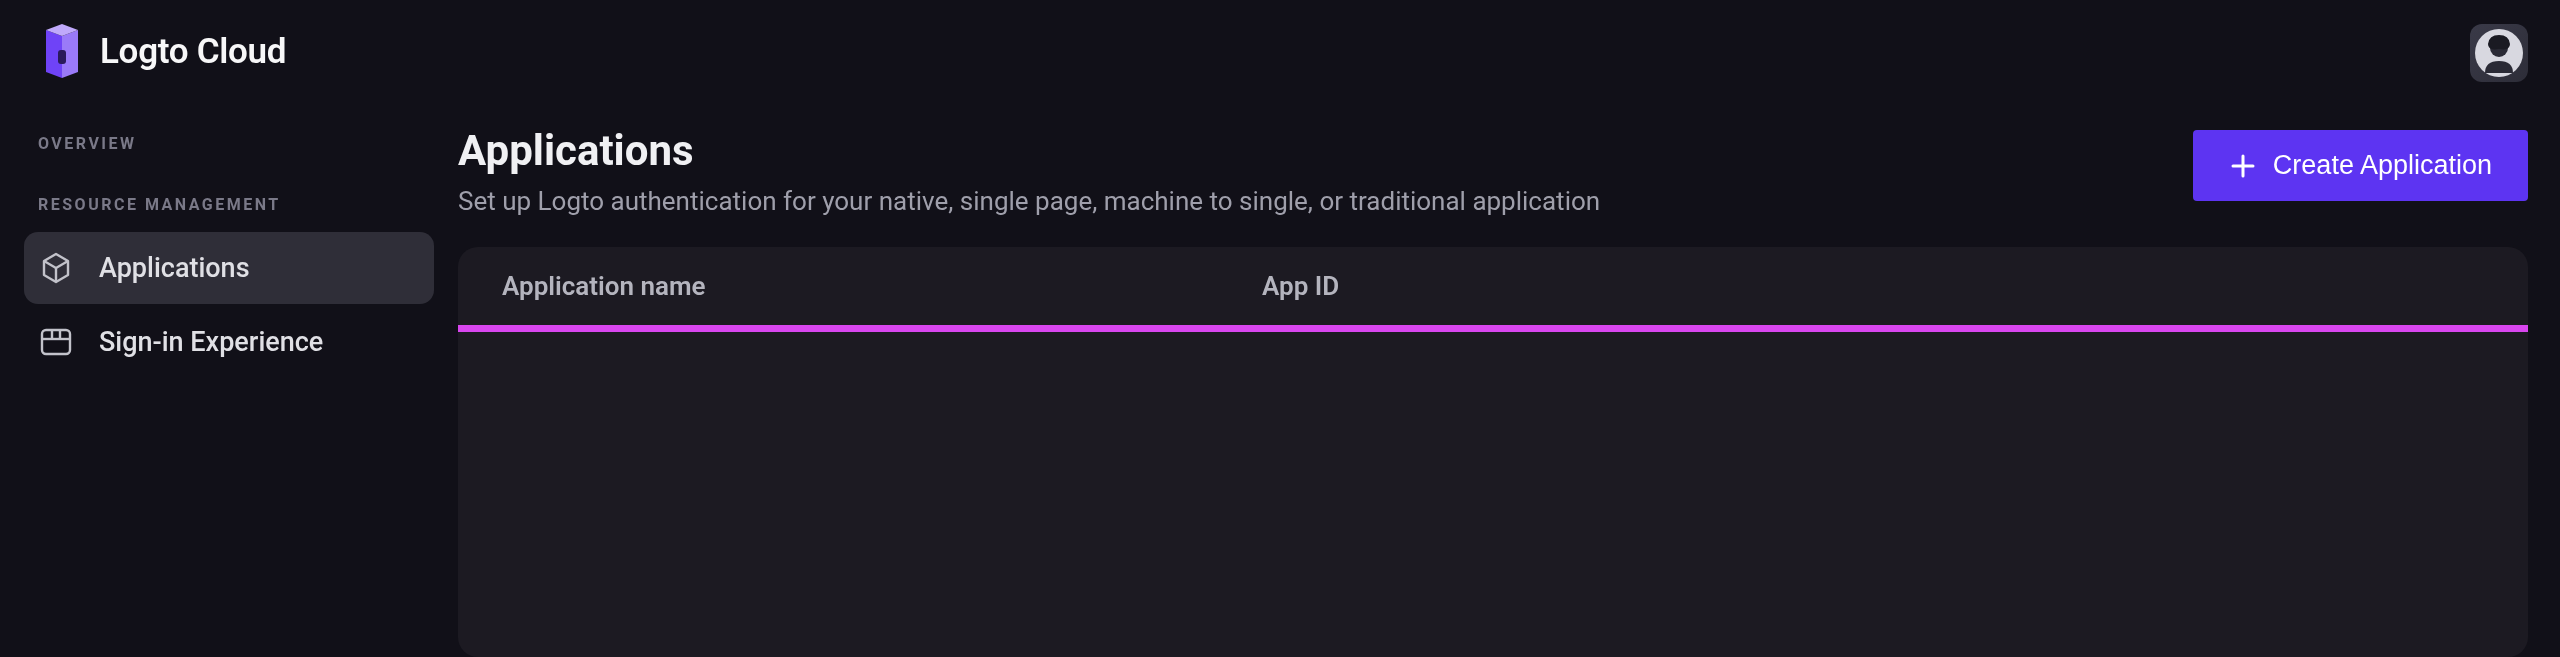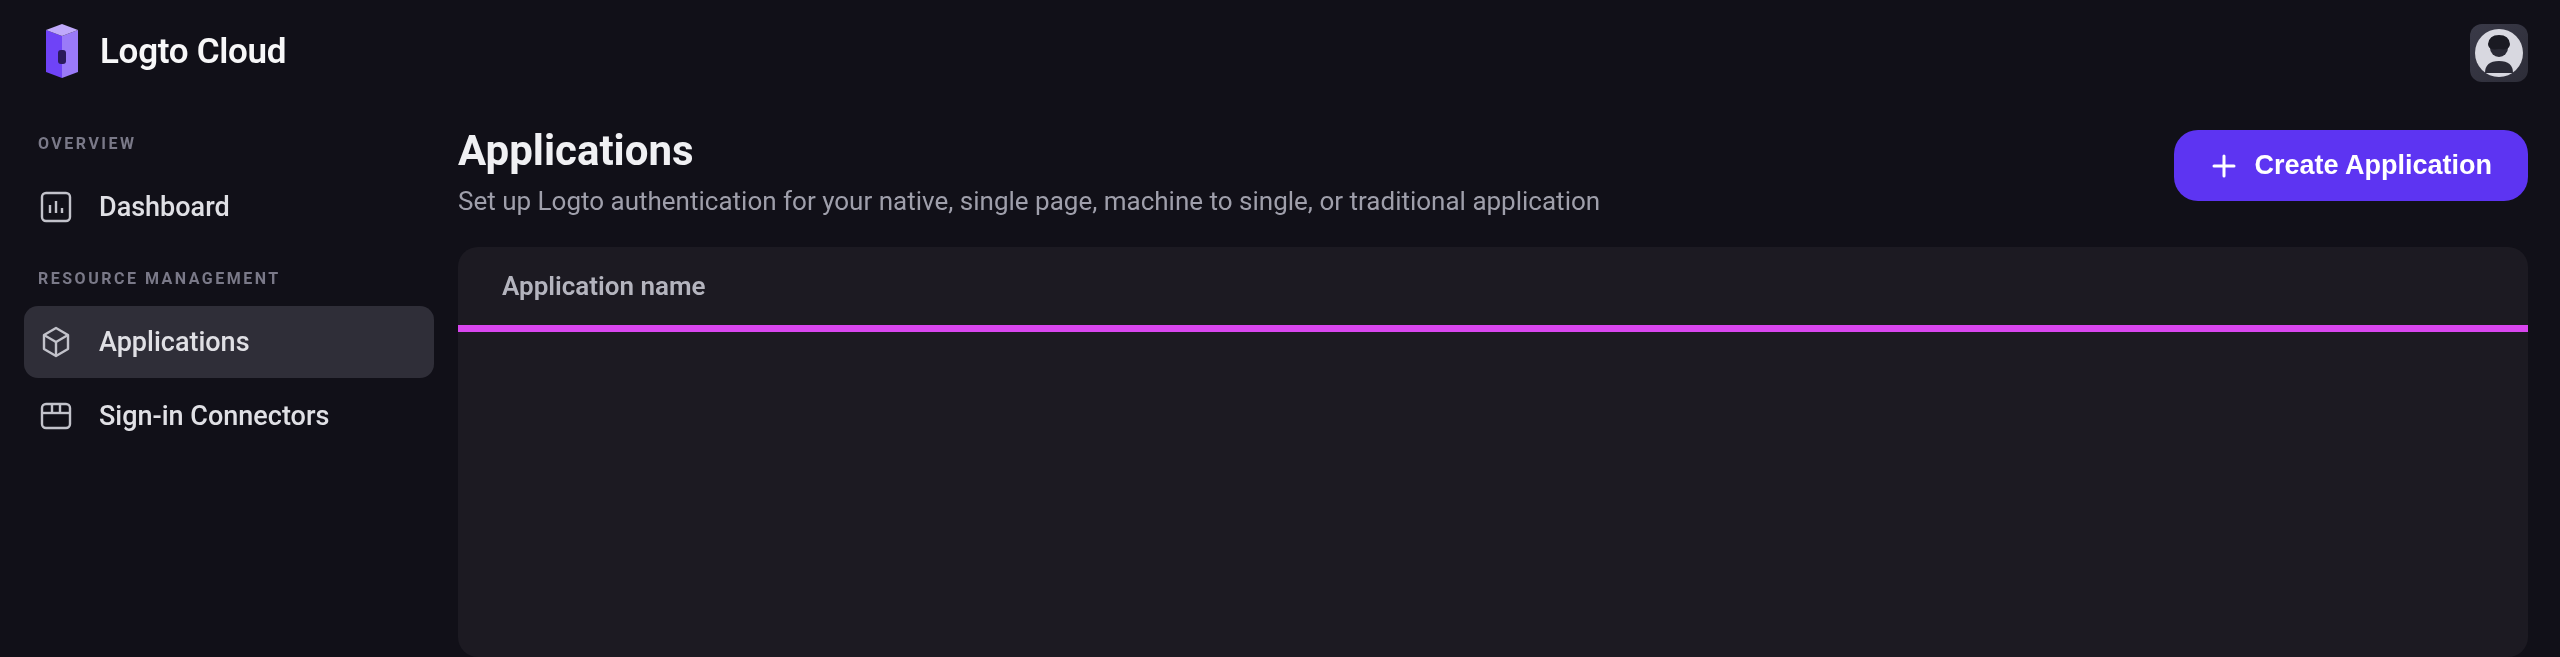--- a/index.html
+++ b/index.html
@@ -170,23 +170,23 @@
     }
     
     .btn-primary {
       display: flex;
       align-items: center;
       gap: 16px;
       background-color: #5d34f2;
       color: #ffffff;
       border: none;
       padding: 20px 36px;
-      border-radius: 24px;
+      border-radius: 4px;
       font-size: 27px;
-      font-weight: 700;
+      font-weight: 400;
       cursor: pointer;
       margin-top: 4px;
     }
     
     .btn-primary-icon {
       width: 28px;
       height: 28px;
       display: flex;
       align-items: center;
       justify-content: center;
@@ -250,31 +250,20 @@
       </svg>
     </div>
   </div>
 
   <div class="body-layout">
 
     <nav class="side-nav">
 
       <div class="side-section-caption">OVERVIEW</div>
 
-      <div class="side-item">
-        <span class="side-item-icon">
-          <svg viewBox="0 0 36 36" fill="none" stroke="currentColor" stroke-width="2.4">
-            <rect x="4" y="4" width="28" height="28" rx="4"></rect>
-            <line x1="12" y1="24" x2="12" y2="16"></line>
-            <line x1="18" y1="24" x2="18" y2="12"></line>
-            <line x1="24" y1="24" x2="24" y2="19"></line>
-          </svg>
-        </span>
-        <span class="side-item-text">Dashboard</span>
-      </div>
 
       <div class="side-section-spacer"></div>
 
       <div class="side-section-caption">RESOURCE MANAGEMENT</div>
 
       <div class="side-item is-active">
         <span class="side-item-icon">
           <svg viewBox="0 0 36 36" fill="none" stroke="currentColor" stroke-width="2.4" stroke-linejoin="round">
             <path d="M18 4 L30 11 L30 25 L18 32 L6 25 L6 11 Z"></path>
             <path d="M6 11 L18 18 L30 11"></path>
@@ -287,21 +276,21 @@
 
       <div class="side-item">
         <span class="side-item-icon">
           <svg viewBox="0 0 36 36" fill="none" stroke="currentColor" stroke-width="2.4">
             <rect x="4" y="6" width="28" height="24" rx="4"></rect>
             <line x1="4" y1="15" x2="32" y2="15"></line>
             <line x1="14" y1="6" x2="14" y2="15"></line>
             <line x1="22" y1="6" x2="22" y2="15"></line>
           </svg>
         </span>
-        <span class="side-item-text">Sign-in Connectors</span>
+        <span class="side-item-text">Sign-in Experience</span>
       </div>
 
 
     </nav>
 
     <main class="content-area">
 
       <div class="content-header">
         <div class="content-header-left">
           <h1 class="content-page-title">Applications</h1>
@@ -314,20 +303,21 @@
               <line x1="4" y1="14" x2="24" y2="14"></line>
             </svg>
           </span>
           <span>Create Application</span>
         </button>
       </div>
 
       <div class="data-panel">
         <div class="data-panel-header">
           <div class="data-col-header data-col-1">Application name</div>
+          <div class="data-col-header data-col-2">App ID</div>
         </div>
       </div>
 
     </main>
 
   </div>
 
 </div>
 
 </body></html>

